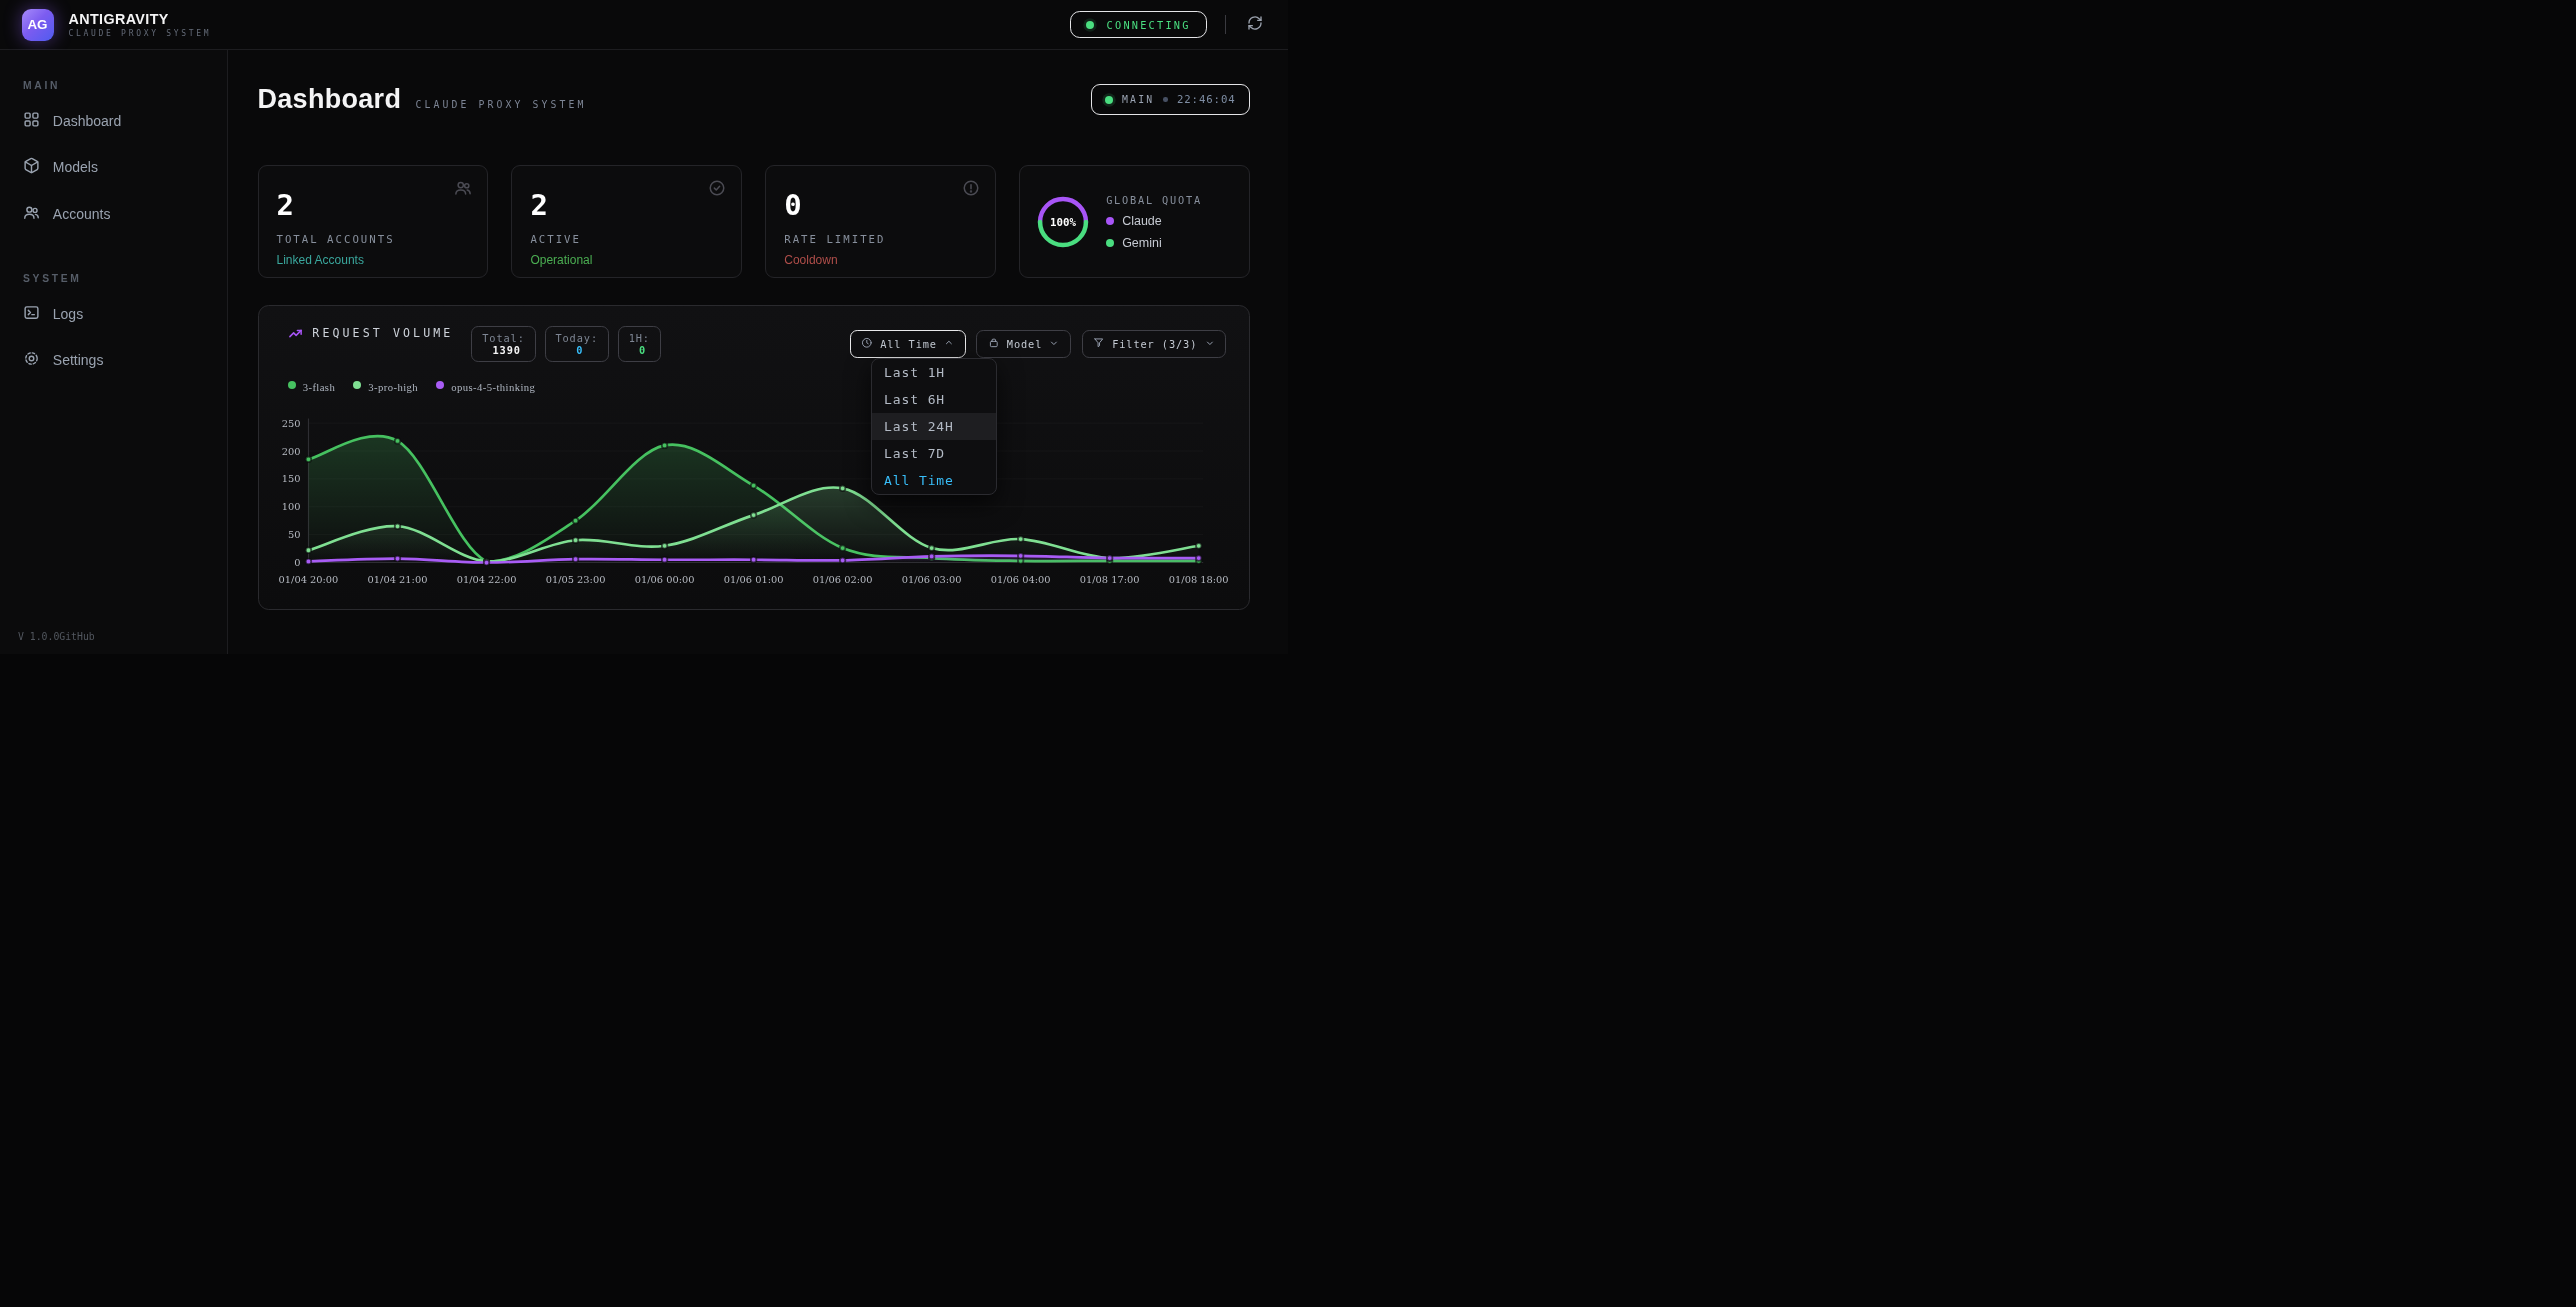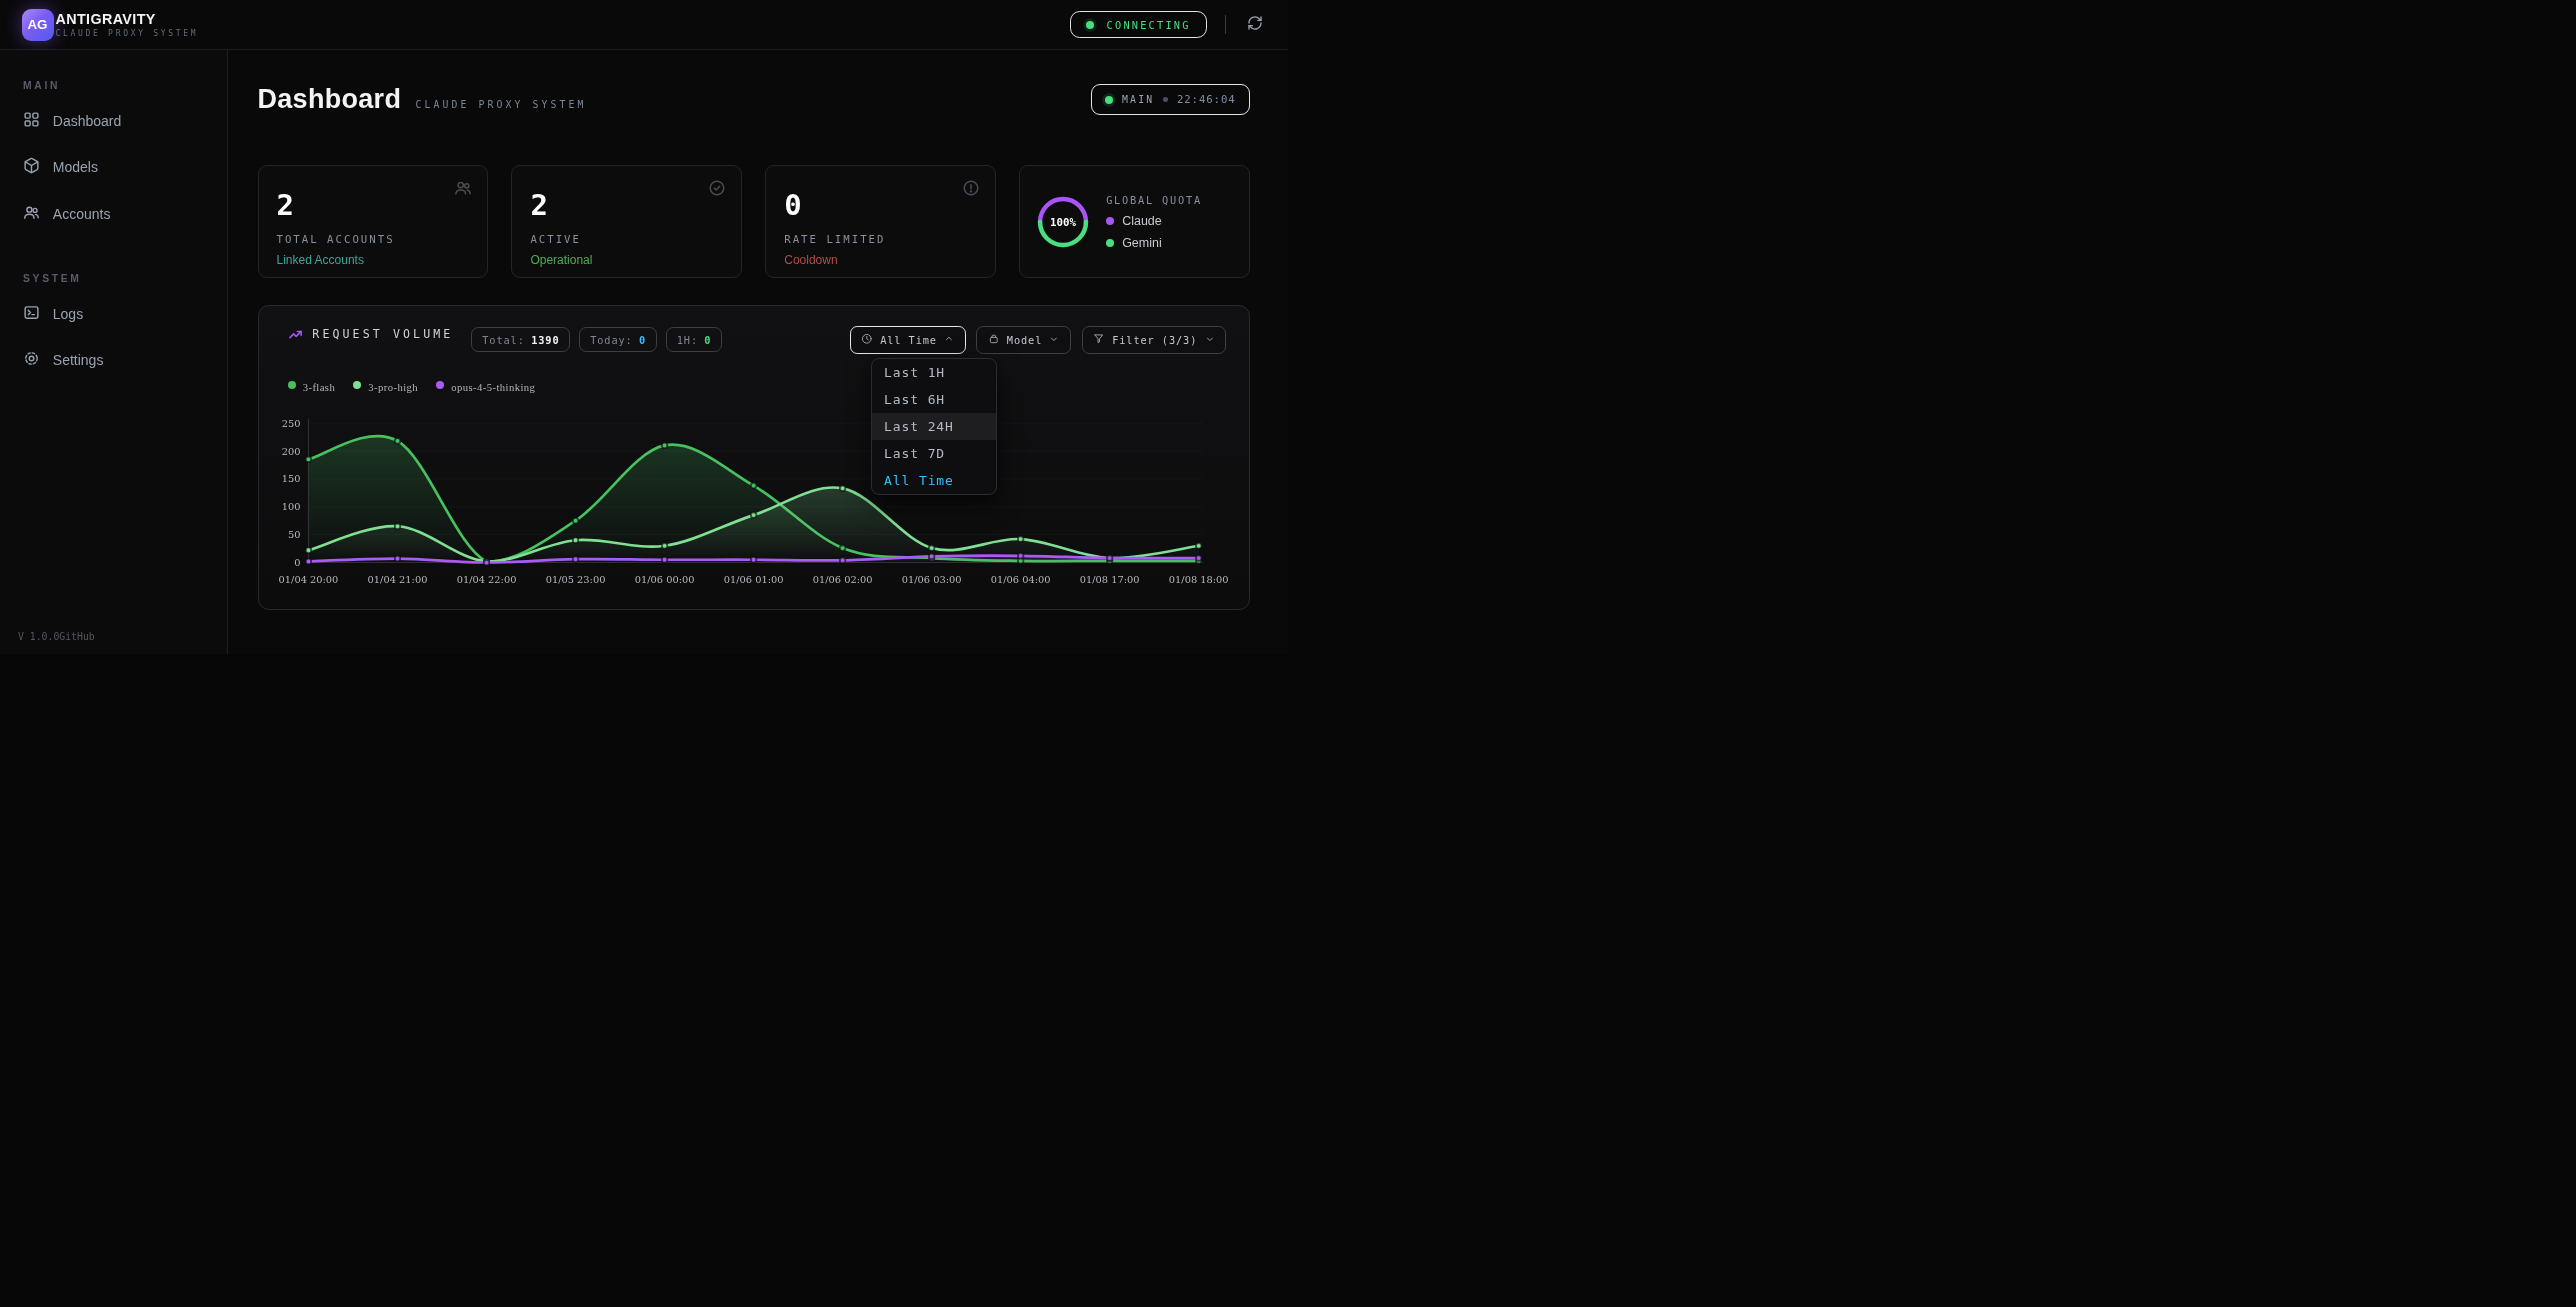--- a/index.html
+++ b/index.html
@@ -5,21 +5,21 @@
   * { margin:0; padding:0; box-sizing:border-box; }
   html,body { background:#060607; }
   body { font-family:"Liberation Sans", sans-serif; width:1288px; height:654px; overflow:hidden; color:#e5e7eb; }
   .mono { font-family:"DejaVu Sans Mono", monospace; }
   .app { width:1288px; height:654px; display:flex; flex-direction:column; background:#0a0a0b; }
 
   
   .topbar { height:50px; flex:0 0 50px; display:flex; align-items:center; justify-content:space-between; padding:0 21.5px; border-bottom:0.9px solid #1d1d20; background:#09090a; }
   .brand { display:flex; align-items:center; }
   .logo { width:32px; height:32px; border-radius:9px; background:linear-gradient(135deg,#a78bfa 0%,#7c5cf0 45%,#4f5bf0 100%); box-shadow:0 0 18px rgba(139,92,246,.45); display:flex; align-items:center; justify-content:center; font-weight:bold; font-size:13.4px; color:#fff; }
-  .brand-text { margin-left:2px; }
+  .brand-text { margin-left:15px; }
   .brand-title { font-size:14.3px; font-weight:bold; letter-spacing:0.4px; color:#f4f4f5; }
   .brand-sub { margin-top:2.7px; font-size:8px; letter-spacing:2.7px; color:#646b78; }
   .topbar-right { display:flex; align-items:center; }
   .status-pill { display:flex; align-items:center; gap:13px; border:1.3px solid #e4e4e7; border-radius:9.8px; padding:6.3px 15px; }
   .status-dot { width:8px; height:8px; border-radius:50%; background:#4ade80; box-shadow:0 0 0 2.7px rgba(74,222,128,.12); }
   .status-text { font-size:10.3px; letter-spacing:2.2px; color:#4ade80; }
   .top-divider { width:0.9px; height:19.7px; background:#3a3a40; margin:0 18px; }
   .icon-btn { width:23px; height:23px; display:flex; align-items:center; justify-content:center; color:#9ca3af; cursor:pointer; }
 
   
@@ -56,21 +56,21 @@
   .quota-label { font-size:10.3px; letter-spacing:1.8px; color:#878f9c; }
   .quota-item { display:flex; align-items:center; gap:8px; margin-top:8px; font-size:12.5px; color:#c6cad2; }
   .quota-dot { width:8px; height:8px; border-radius:50%; }
 
   
   .chart-card { margin-top:27px; height:305px; position:relative; background:linear-gradient(180deg,#111113 0%,#0c0c0d 100%); border:0.9px solid #2a2a2e; border-radius:10.7px; overflow:hidden; }
   .chart-head { position:absolute; top:19.7px; left:29px; right:23px; display:flex; align-items:center; justify-content:space-between; z-index:3; }
   .chart-head-left { display:flex; align-items:flex-start; }
   .chart-title { font-size:11.6px; letter-spacing:3.1px; color:#cdd2da; margin:0 18px 0 9.8px; }
   .stat-badges { display:flex; gap:9px; }
-  .badge { display:flex; align-items:center; border:0.9px solid #3e3e45; border-radius:7.2px; padding:5.4px 9.8px; font-size:10.3px; }
+  .badge { display:flex; align-items:center; border:0.9px solid #3e3e45; border-radius:7.2px; padding:5.4px 9.8px; font-size:10.3px;flex-direction:column; }
   .badge .b-label { color:#7e8694; letter-spacing:0.9px; }
   .badge .b-value { font-weight:bold; margin-left:6.3px; letter-spacing:0.9px; }
   .chart-buttons { display:flex; gap:10.7px; }
   .chart-btn { display:flex; align-items:center; gap:7.2px; border:0.9px solid #3e3e45; border-radius:7.2px; padding:6.3px 10.7px; font-size:10.3px; color:#c3c9d2; letter-spacing:0.9px; cursor:pointer; background:#0f0f11; }
   .chart-btn.active { border:1.3px solid #e8e8ea; }
   .chart-btn svg { color:#9aa3b2; }
   .chart-legend { position:absolute; top:75px; left:29px; display:flex; gap:18px; z-index:2; }
   .legend-item { display:flex; align-items:flex-start; gap:7.2px; font-size:10.7px; color:#aeb5c0; letter-spacing:0.4px; cursor:pointer; font-family:Liberation Serif, serif; }
   .legend-dot { width:8px; height:8px; border-radius:50%; }
   .chart-svg { position:absolute; inset:0; z-index:1; }

